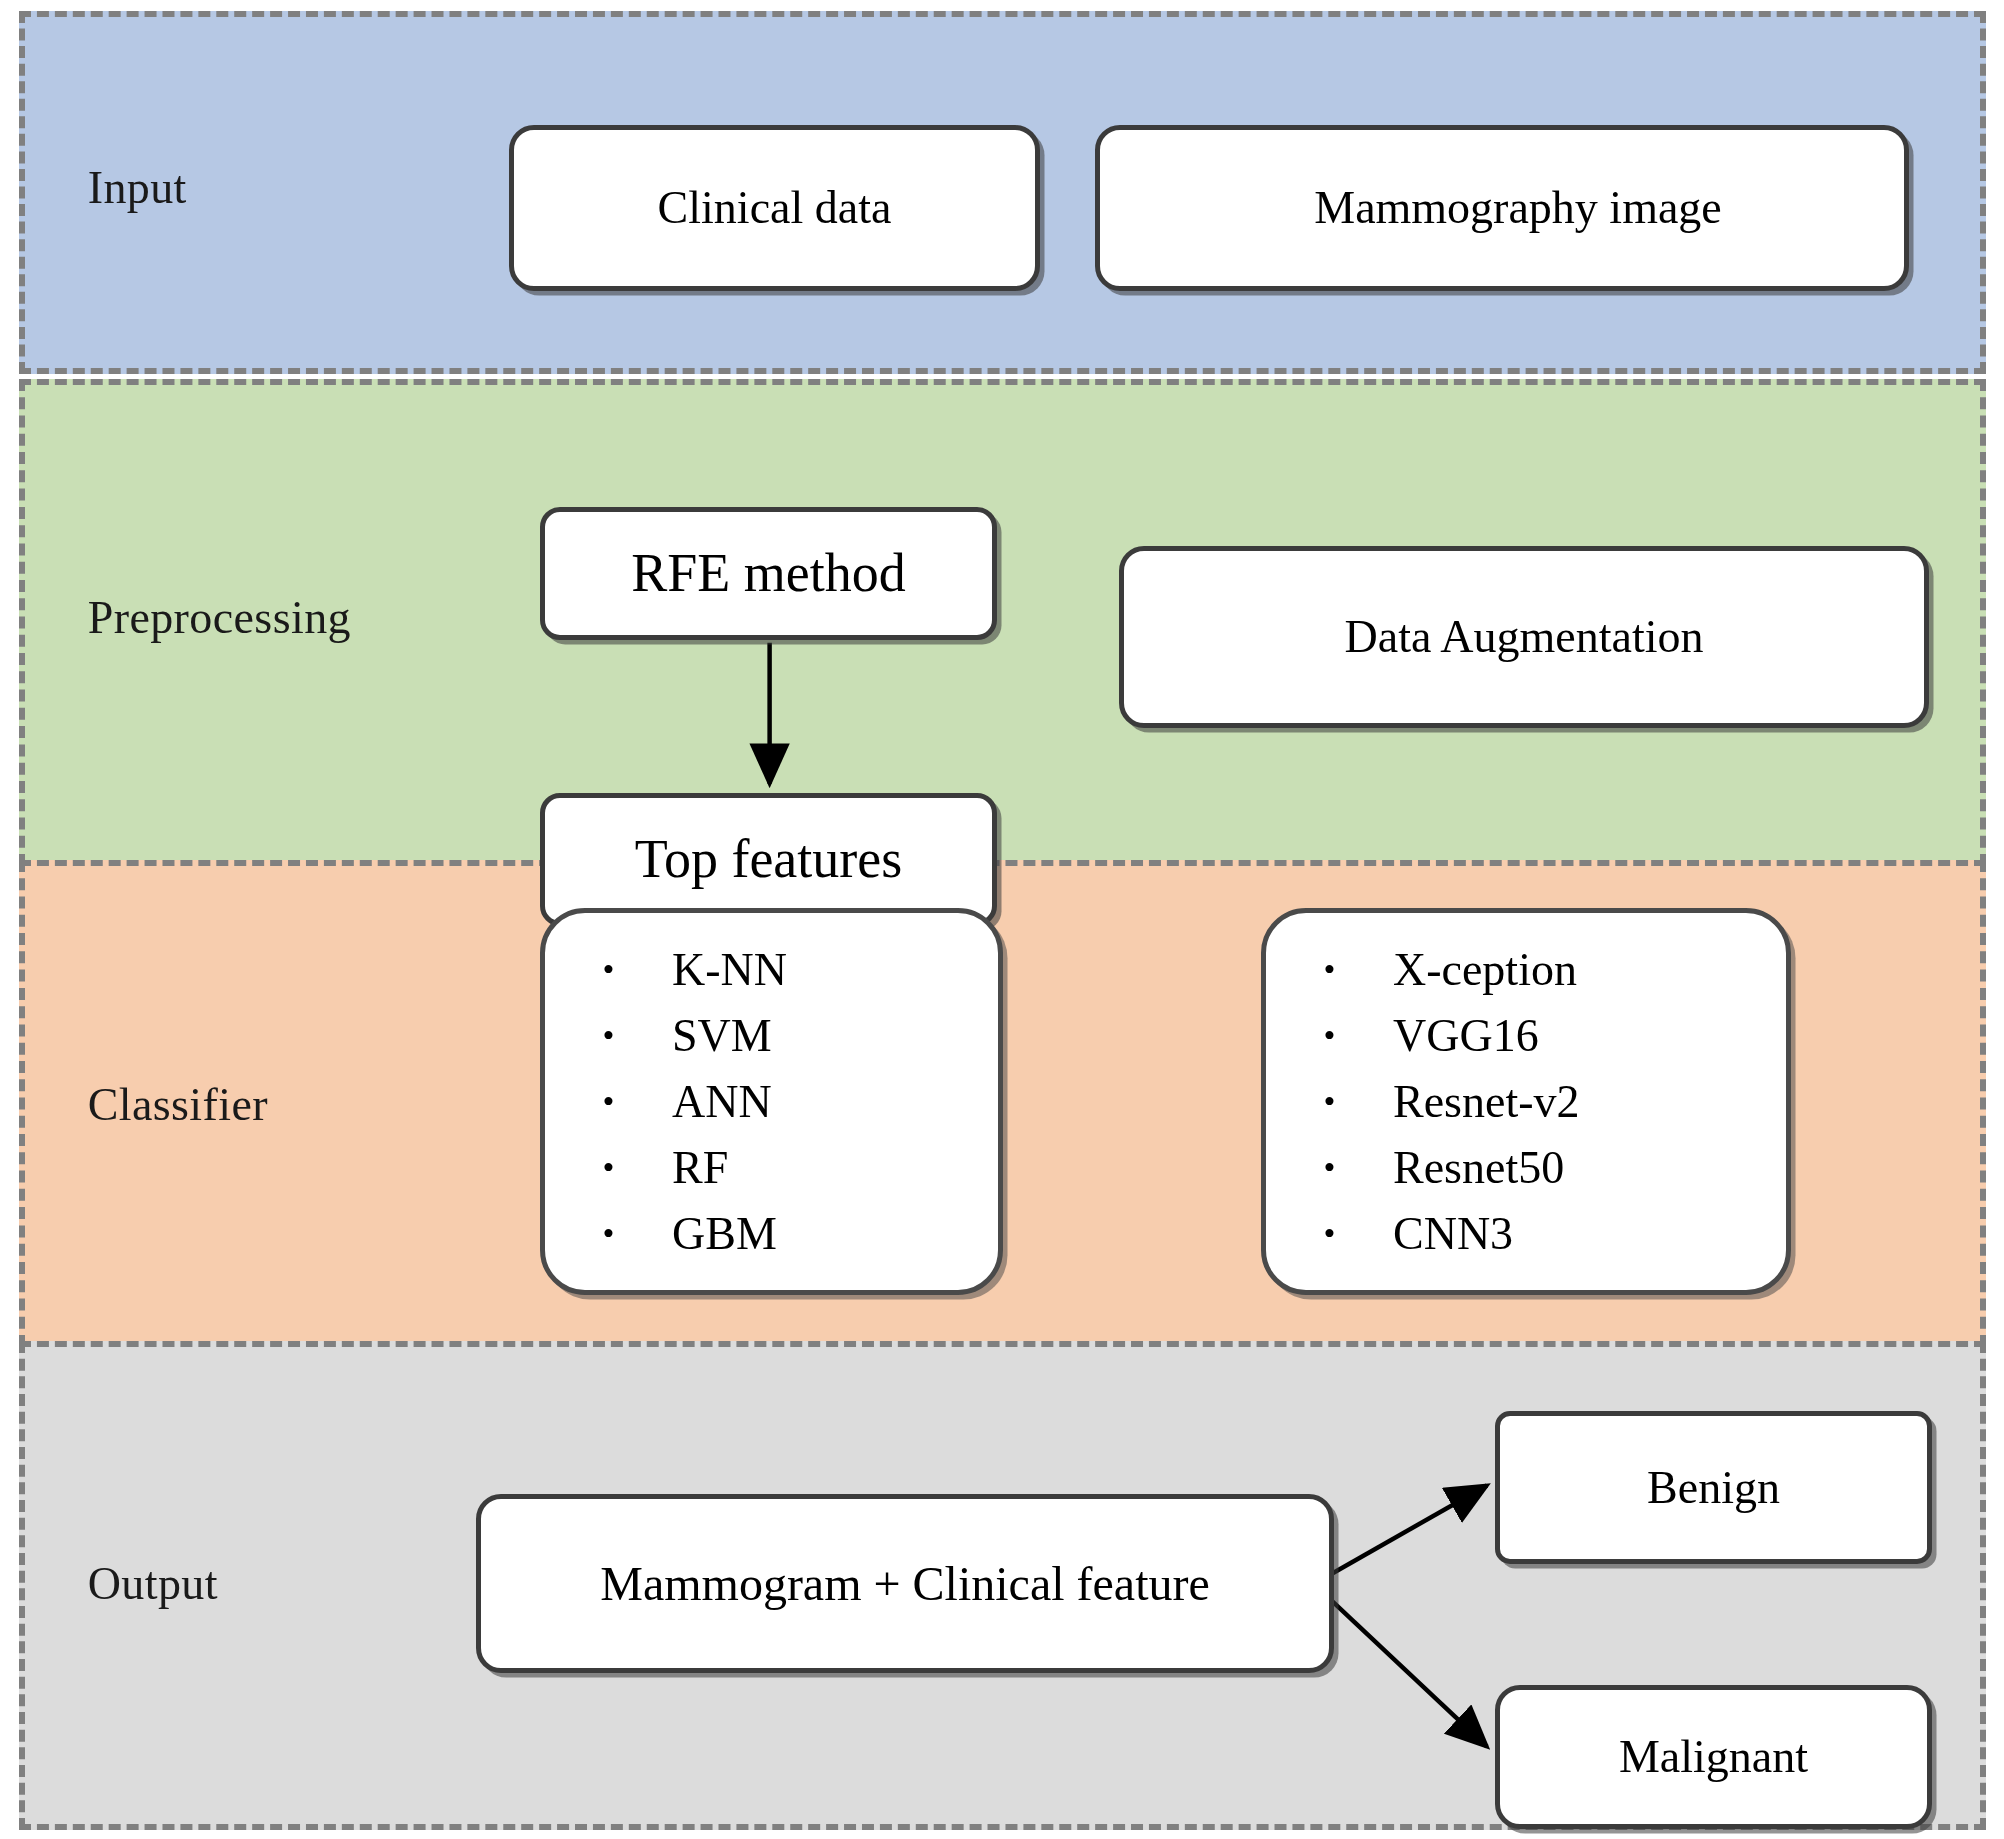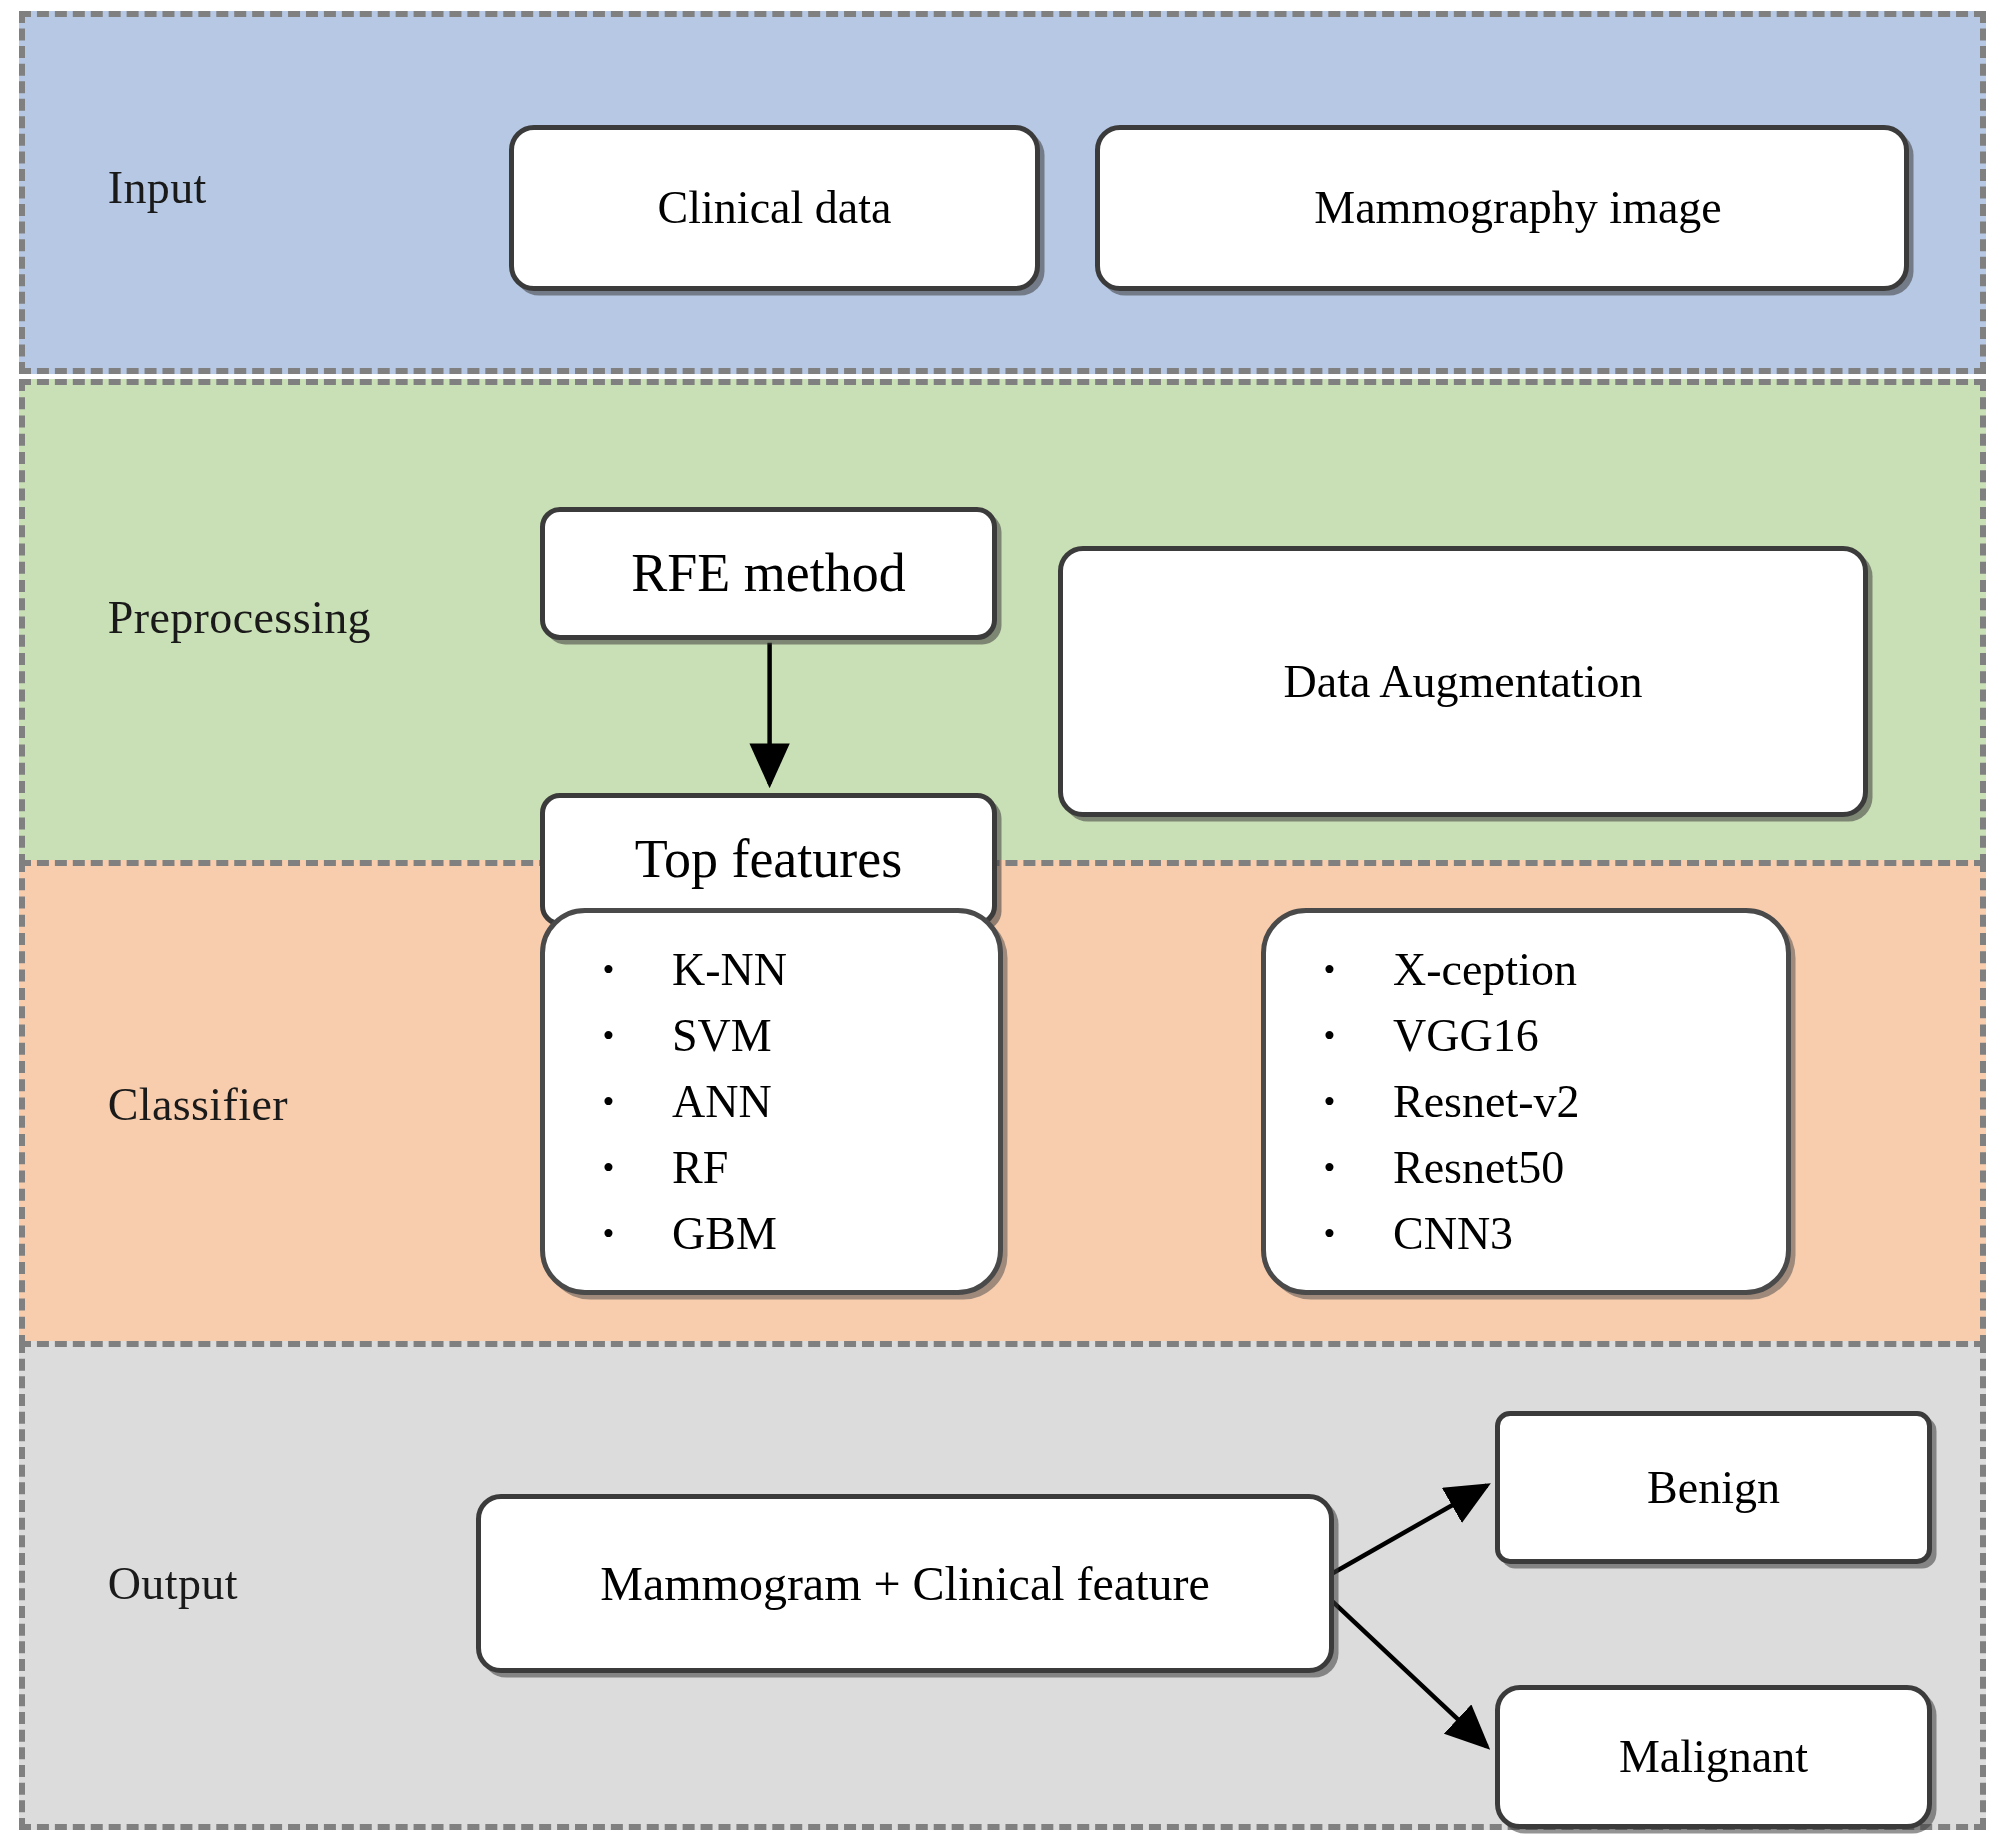--- a/index.html
+++ b/index.html
@@ -24,21 +24,20 @@
   .band.output       {top:1341px; height:489px;  background:#dcdcdc;}
 
   .band-label{
     position:absolute;
     left:63px;
     font-size:46px;
     color:#1a1a1a;
     line-height:1;
     white-space:nowrap;
     letter-spacing:0.4px;
-    margin-left:20px;
   }
   .band.input .band-label        {top:148px;}
   .band.preprocessing .band-label{top:210px;}
   .band.classifier .band-label   {top:216px;}
   .band.output .band-label       {top:214px;}
 
   
   .node{
     position:absolute;
     background:#ffffff;
@@ -57,21 +56,21 @@
   }
   .node.small{font-size:54px;border-radius:20px;}
 
   
   #node-clinical-data     {left:509px; top:125px; width:531px;  height:166px;}
   #node-mammography-image {left:1095px;top:125px; width:814px; height:166px;padding-left:32px;}
 
   
   #node-rfe-method   {left:540px; top:507px;  width:457px; height:133px;}
   #node-top-features {left:540px; top:793px; width:457px; height:133px;}
-  #node-data-augmentation{left:1058px;top:546px;width:810px;height:271px;}
+  #node-data-augmentation{left:1119px;top:546px;width:810px;height:182px;}
 
   
   .list-node{
     position:absolute;
     background:#ffffff;
     border:5.2px solid #4a4a4a;
     border-radius:45px;
     box-sizing:border-box;
     box-shadow:5.2px 5.2px 0 -0.7px rgba(70,70,70,0.5);
     z-index:4;

